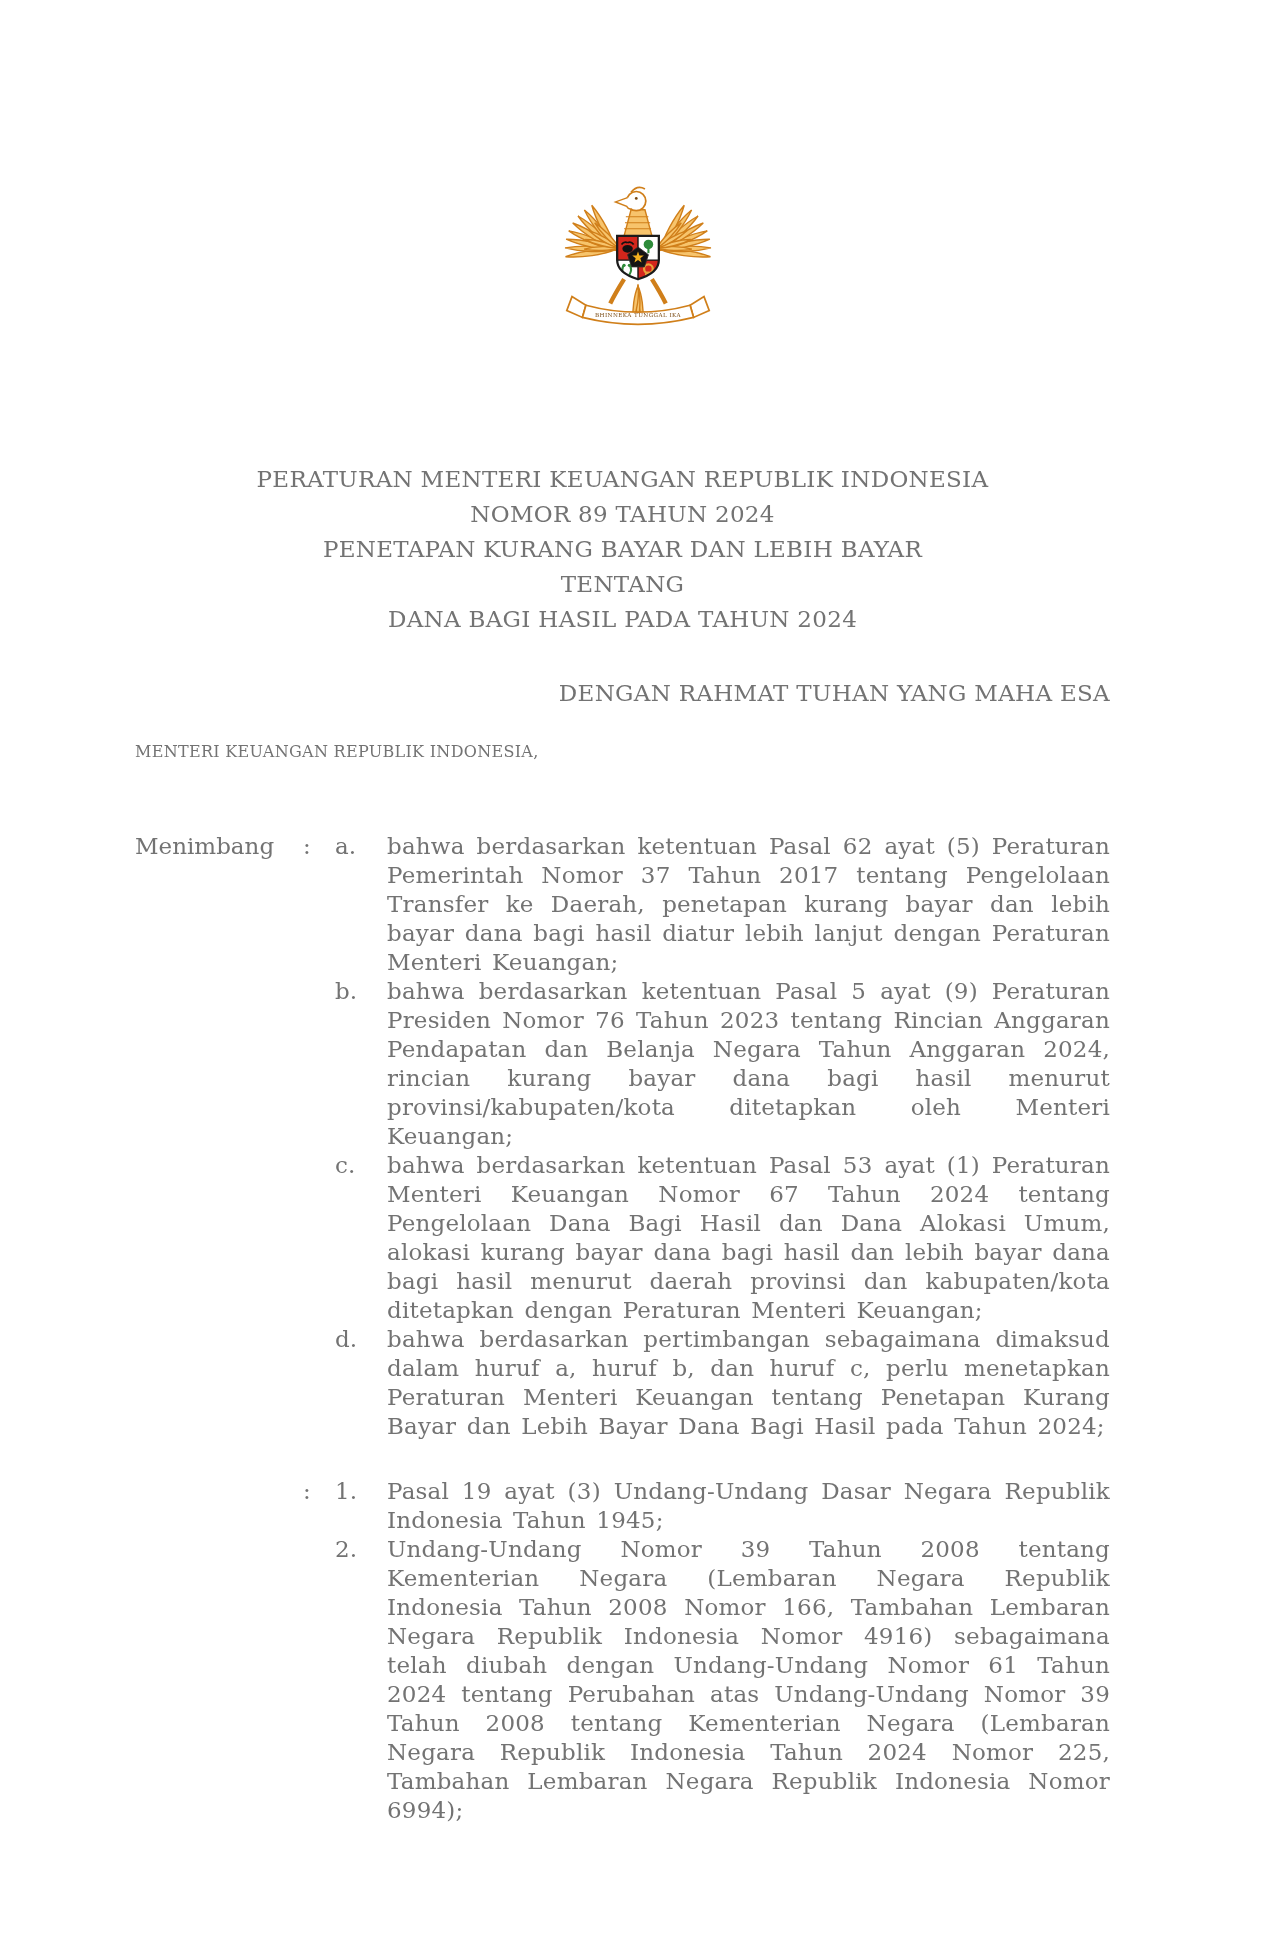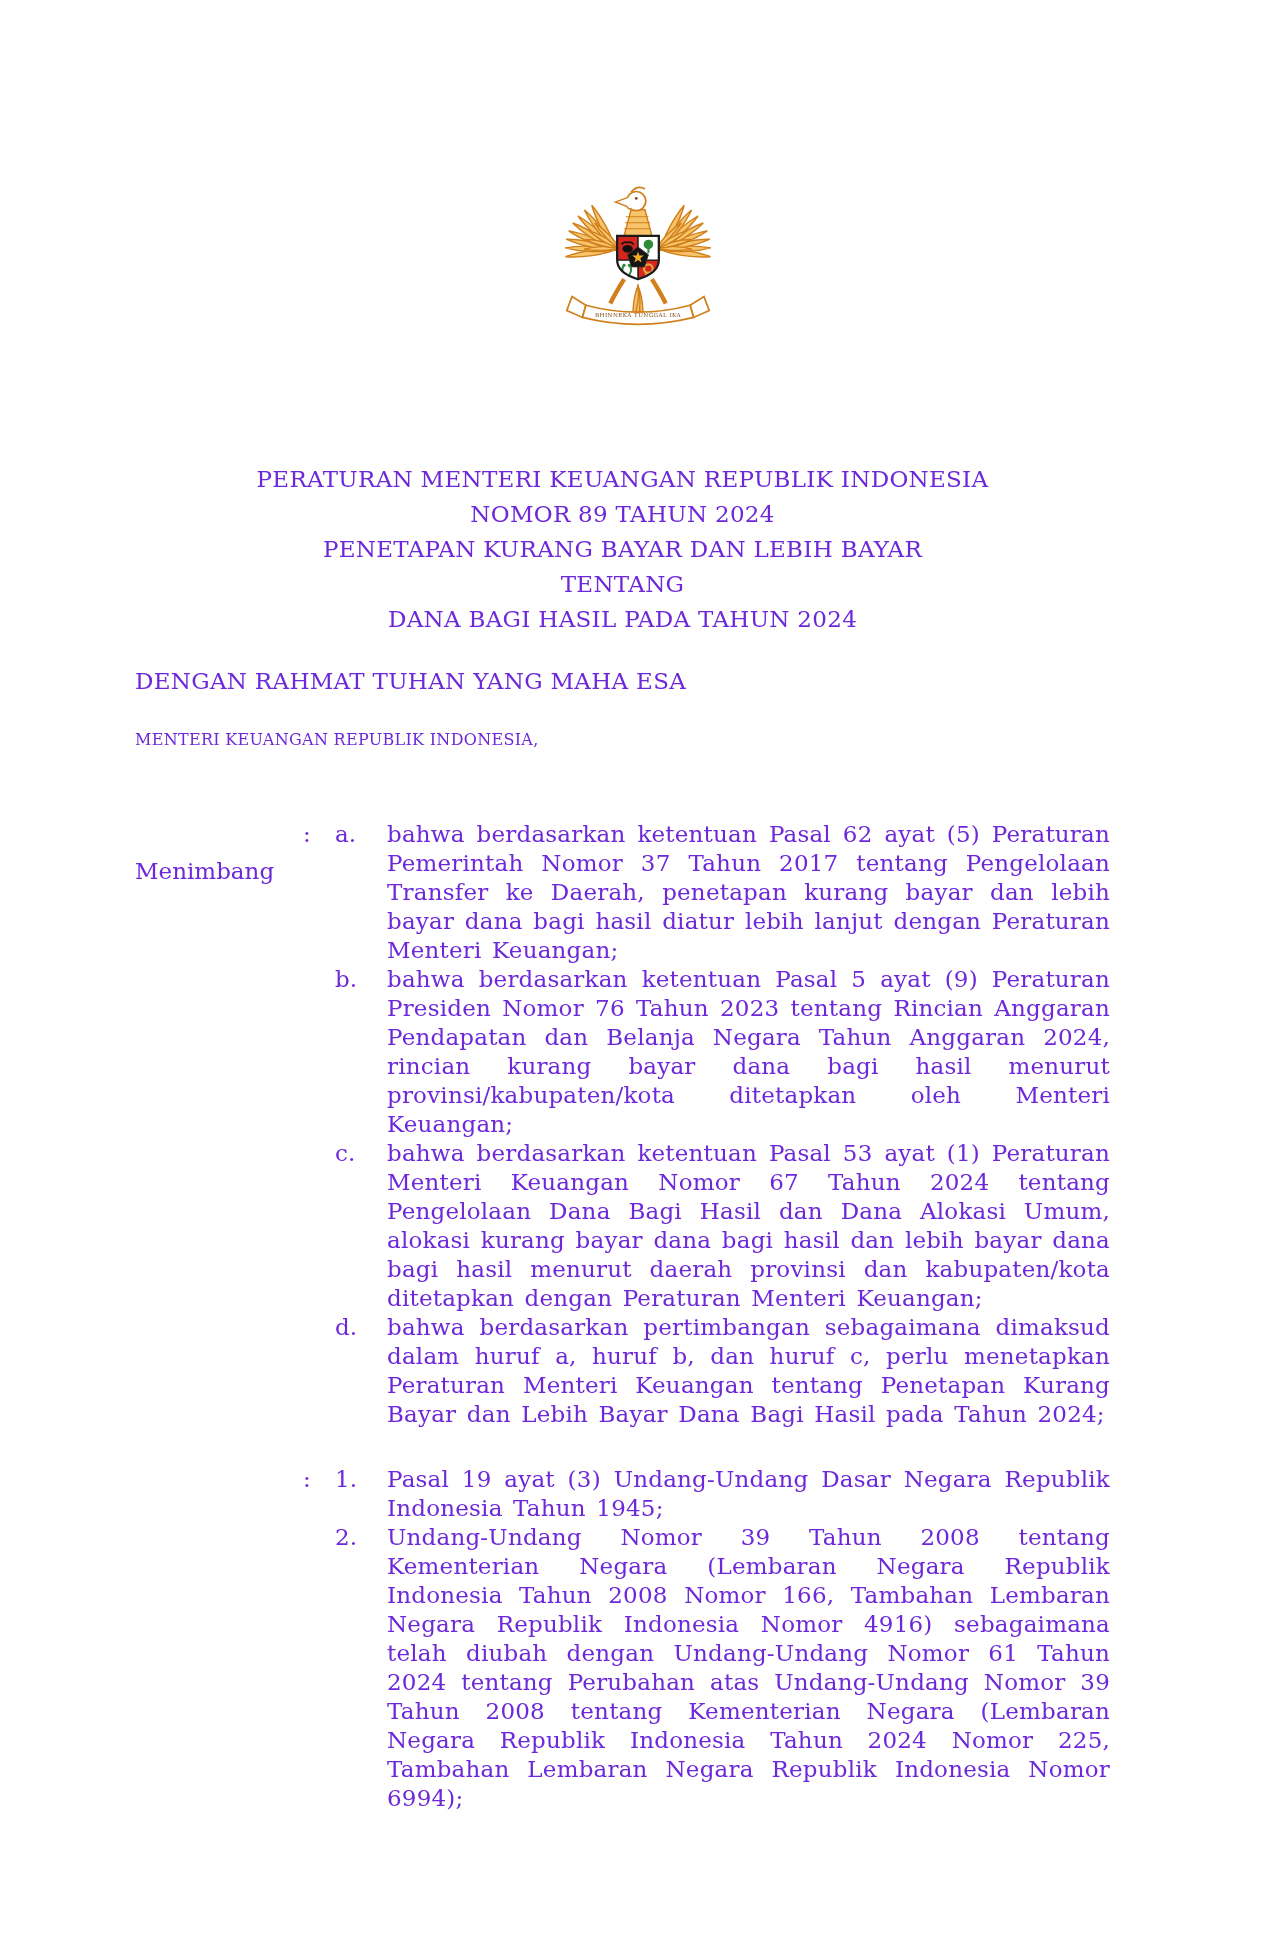--- a/index.html
+++ b/index.html
@@ -3,21 +3,21 @@
 <meta charset="utf-8">
 <style>
   html, body { margin: 0; padding: 0; background: #e8e8e8; }
   .page {
     position: relative;
     width: 1275px;
     height: 1950px;
     margin: 0 auto;
     background: #ffffff;
     font-family: "DejaVu Serif", "Liberation Serif", serif;
-    color: #6d28d9;
+    color: #737373;
     overflow: hidden;
   }
   .content {
     margin-left: 135px;
     width: 975px;
   }
   .emblem {
     margin: 175px auto 0 auto;
     width: 174px;
     height: 165px;
@@ -25,43 +25,43 @@
   .emblem svg { display: block; width: 100%; height: 100%; }
 
   .title-block {
     margin-top: 122px;
     text-align: center;
     font-size: 23px;
     line-height: 35px;
     letter-spacing: 0.3px;
   }
   .invocation {
-    margin-top: 27px;
-    text-align: left;
+    margin-top: 39px;
+    text-align: right;
     font-size: 23px;
     line-height: 35px;
     letter-spacing: 0.3px;
   }
   .authority {
     margin-top: 23px;
     text-align: left;
     font-size: 16px;
     line-height: 35px;
     letter-spacing: 0.3px;
   }
 
   .section {
     display: grid;
     grid-template-columns: 168px 32px 1fr;
     font-size: 23px;
     line-height: 29px;
   }
   .section-menimbang { margin-top: 63px; }
   .section-mengingat { margin-top: 36px; }
-  .section-label { grid-column: 1; margin-top: 37px; }
+  .section-label { grid-column: 1; }
   .section-colon { grid-column: 2; }
   .section-items { grid-column: 3; }
 
   .item {
     display: grid;
     grid-template-columns: 52px 1fr;
   }
   .item-marker { grid-column: 1; }
   .item-text {
     grid-column: 2;

